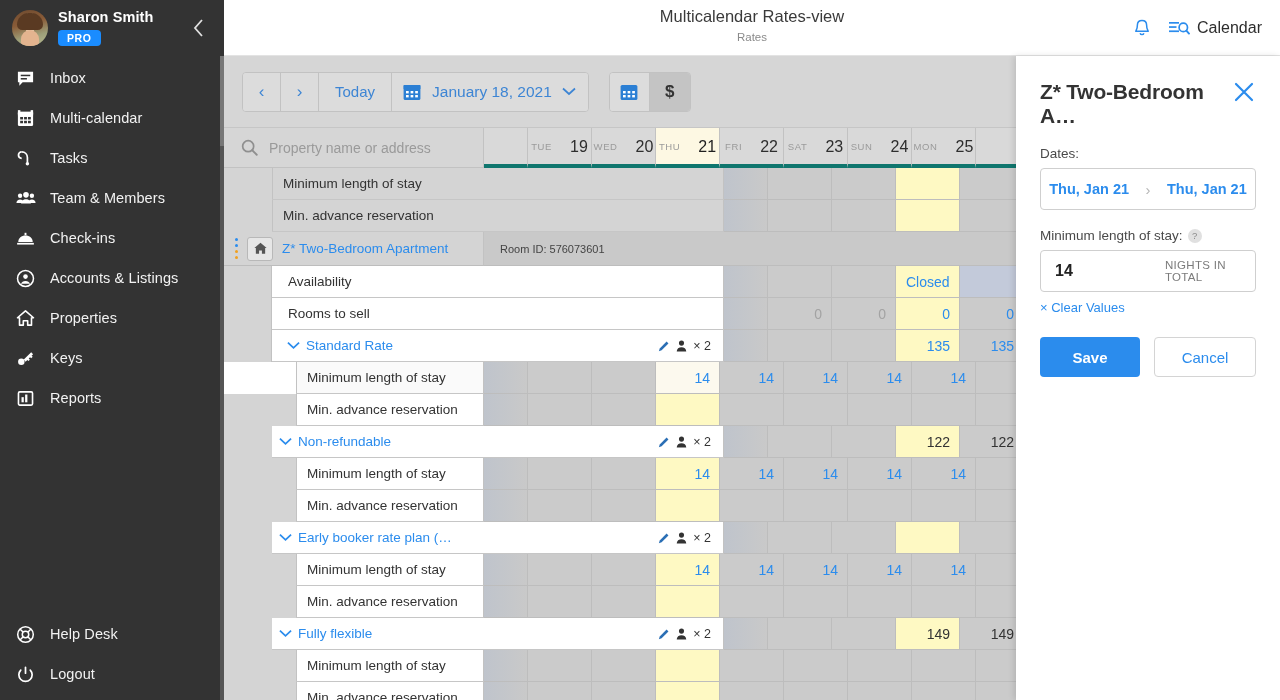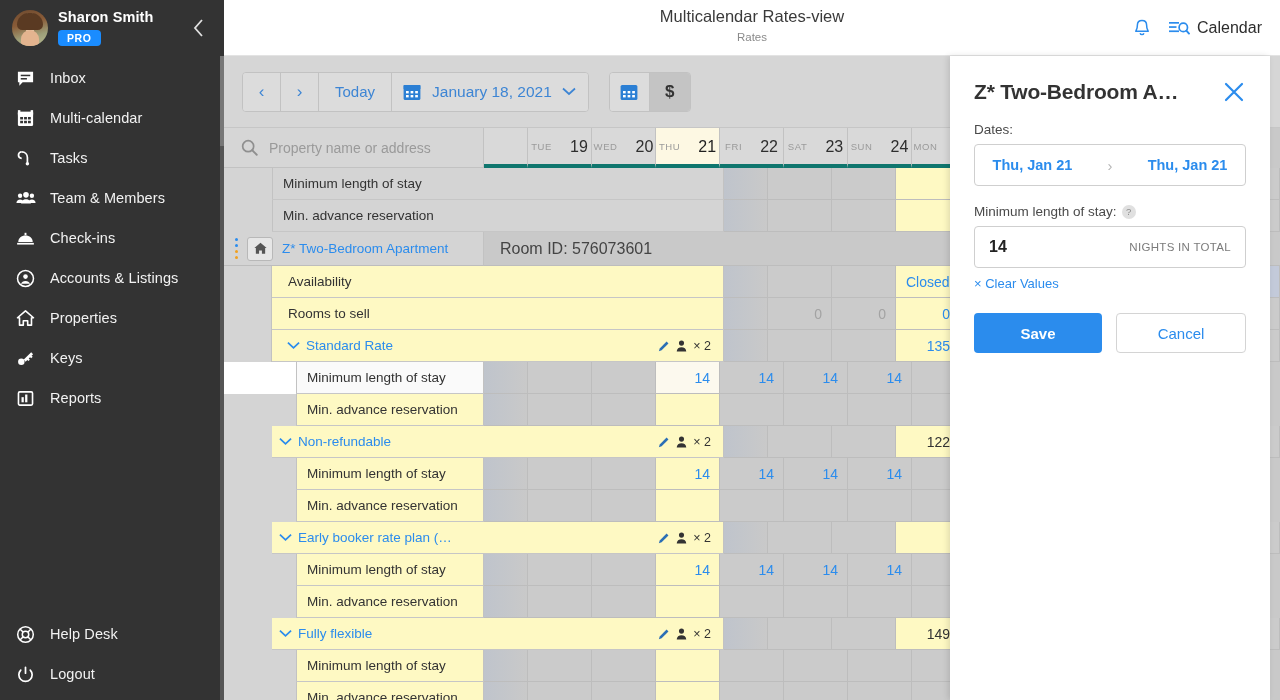--- a/index.html
+++ b/index.html
@@ -104,21 +104,21 @@
   .grp2 { margin-left:6px; }
   .tb-btn.active { background:#c4c4c4; color:#333; }
   .tb-btn.money { width:40px; font-size:17px; font-weight:bold; color:#333; padding:0;}
 
   
   .grid-wrap { position:absolute; left:0; right:0; top:128px; bottom:0; overflow:hidden; background:#c9c9c9; }
   .row { display:flex; height:32px; }
   .hdr-row { height:40px; }
   .gutter { width:48px; flex:0 0 48px; background:#d4d4d4; border-right:1px solid #c2c2c2; }
   .label-cell {
-    flex:1 1 auto; background:#fef9c3; border-bottom:1px solid #c6c6c6;
+    flex:1 1 auto; background:#ffffff; border-bottom:1px solid #c6c6c6;
     display:flex; align-items:center; padding-left:16px; font-size:13.5px; color:#333;
     border-right:1px solid #c2c2c2;
   }
 
   .search-cell {
     width:260px; flex:0 0 260px; height:40px; background:#d6d6d6;
     display:flex; align-items:center; padding-left:16px; gap:10px;
     border-right:1px solid #c2c2c2; border-bottom:1px solid #c2c2c2;
   }
   .search-cell input {
@@ -160,21 +160,21 @@
   }
   .dots { width:14px; flex:0 0 14px; display:flex; flex-direction:column; align-items:center; gap:3px; margin-left:5px;}
   .dots i { width:3px; height:3px; border-radius:50%; display:block; }
   .home-btn {
     width:26px; height:24px; background:#e6e6e6; border:1px solid #b8b8b8; border-radius:3px;
     display:flex; align-items:center; justify-content:center; margin-left:4px; cursor:pointer;
   }
   .prop-name { margin-left:9px; font-size:13.5px; color:#2b8ced; cursor:pointer; }
   .roomid-cell {
     flex:1 1 auto; background:#c9c9c9; border-bottom:1px solid #bdbdbd;
-    display:flex; align-items:center; padding-left:16px; font-size:16px; color:#444;
+    display:flex; align-items:center; padding-left:16px; font-size:11px; color:#444;
   }
 
   .rate-row .label-cell { color:#2b8ced; padding-left:0; }
   .chev { width:26px; flex:0 0 26px; display:flex; align-items:center; justify-content:center; color:#2b8ced; margin-left:24px;}
   .rate-name { flex:1 1 auto; font-size:13.5px; color:#2b8ced; cursor:pointer; white-space:nowrap; overflow:hidden; }
   .rate-meta { display:flex; align-items:center; gap:6px; padding-right:12px; color:#2b6fb5; font-size:12.5px; }
   .rate-meta .x2 { color:#333; font-size:12.5px; }
 
   .sub-label { padding-left:0; }
   .sub-indent { width:48px; flex:0 0 48px; background:#d4d4d4; }
@@ -182,21 +182,21 @@
   .sub-text { flex:1 1 auto; display:flex; align-items:center; padding-left:10px;
               border-left:1px solid #c2c2c2; height:100%; font-size:13.5px; color:#333;}
   .row.selrow .sub-indent { background:#ffffff; }
   .row.selrow .sub-text { background:#fafafa; }
 
   .sel-cell { background:#fcf9ee !important; }
   .closed-band { background:#c3cada !important; }
 
   
   .panel {
-    position:absolute; right:10px; top:56px; width:320px; height:644px;
+    position:absolute; right:0; top:56px; width:264px; height:644px;
     background:#fff; box-shadow:-2px 0 6px rgba(0,0,0,.12); z-index:20; padding:24px;
   }
   .panel-title-row { display:flex; align-items:flex-start; justify-content:space-between; }
   .panel-title { font-size:21px; font-weight:bold; color:#333; letter-spacing:-.2px; }
   .panel-close { color:#2b8ced; cursor:pointer; font-size:26px; line-height:.8; font-weight:300; }
   .fld-label { font-size:13.5px; color:#4a4a4a; margin-top:18px; margin-bottom:7px; }
   .date-box {
     border:1px solid #cfcfcf; border-radius:4px; height:42px; display:flex; align-items:center;
     justify-content:space-around; color:#2b8ced; font-size:14.5px; font-weight:bold; cursor:pointer;
   }

